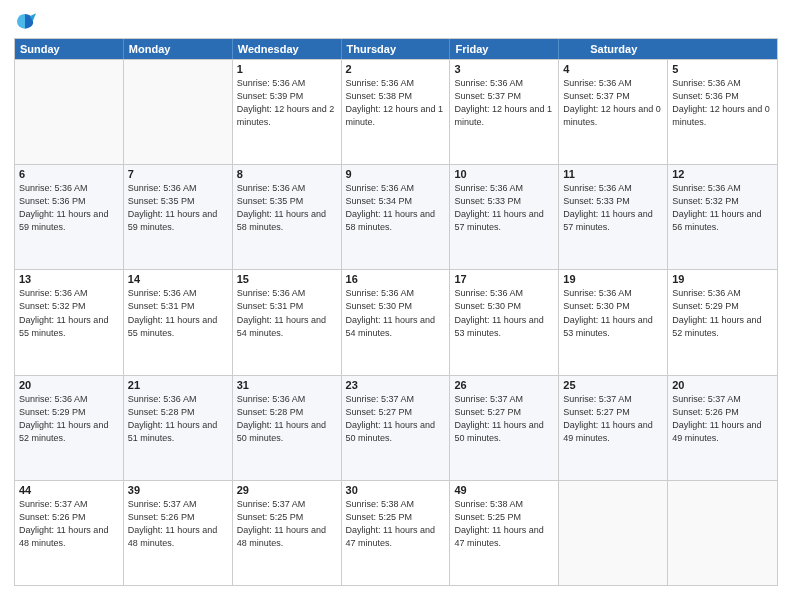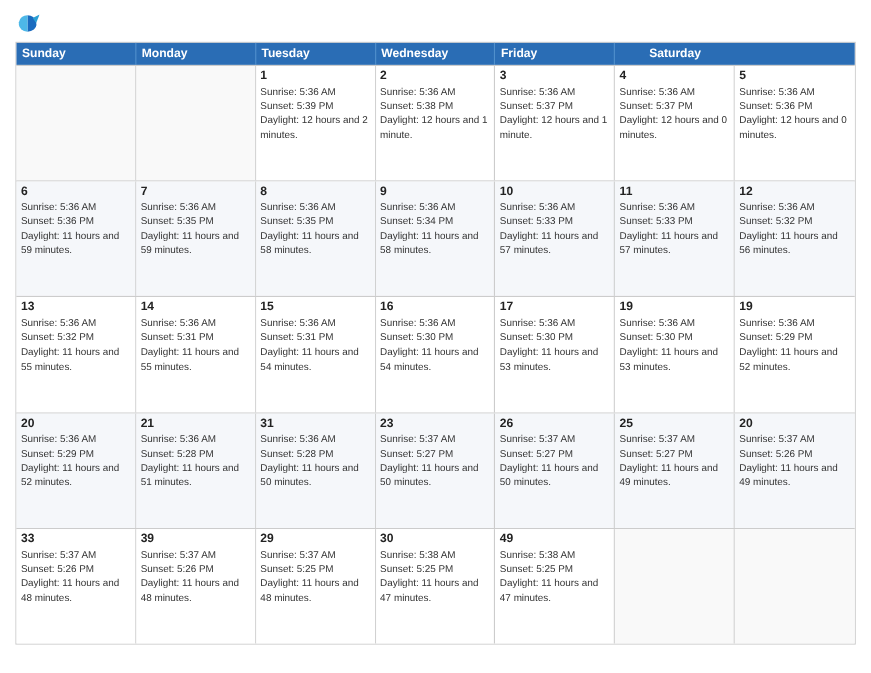--- a/index.html
+++ b/index.html
@@ -147,22 +147,22 @@
     <div class="title-block">
       <div class="month-title"></div>
       <div class="location"></div>
     </div>
   </div>
 
   <div class="calendar">
     <div class="cal-header">
     <div class="cal-header-cell">Sunday</div>
         <div class="cal-header-cell">Monday</div>
-        <div class="cal-header-cell">Tuesday</div>
         <div class="cal-header-cell">Wednesday</div>
+        <div class="cal-header-cell">Thursday</div>
         <div class="cal-header-cell">Friday</div>
         <div class="cal-header-cell">Saturday</div>
       </div>
     <div class="cal-body">
     <div class="cal-row">
           <div class="cal-cell empty-cell"></div>
           <div class="cal-cell empty-cell"></div>
           <div class="cal-cell">
             <div class="day-num">1</div>
             <div class="day-info" style="white-space: pre-line;">Sunrise: 5:36 AM
@@ -321,21 +321,21 @@
           </div>
           <div class="cal-cell">
             <div class="day-num">20</div>
             <div class="day-info" style="white-space: pre-line;">Sunrise: 5:37 AM
 Sunset: 5:26 PM
 Daylight: 11 hours and 49 minutes.</div>
           </div>
         </div>
         <div class="cal-row">
           <div class="cal-cell">
-            <div class="day-num">33</div>
+            <div class="day-num">44</div>
             <div class="day-info" style="white-space: pre-line;">Sunrise: 5:37 AM
 Sunset: 5:26 PM
 Daylight: 11 hours and 48 minutes.</div>
           </div>
           <div class="cal-cell">
             <div class="day-num">39</div>
             <div class="day-info" style="white-space: pre-line;">Sunrise: 5:37 AM
 Sunset: 5:26 PM
 Daylight: 11 hours and 48 minutes.</div>
           </div>

